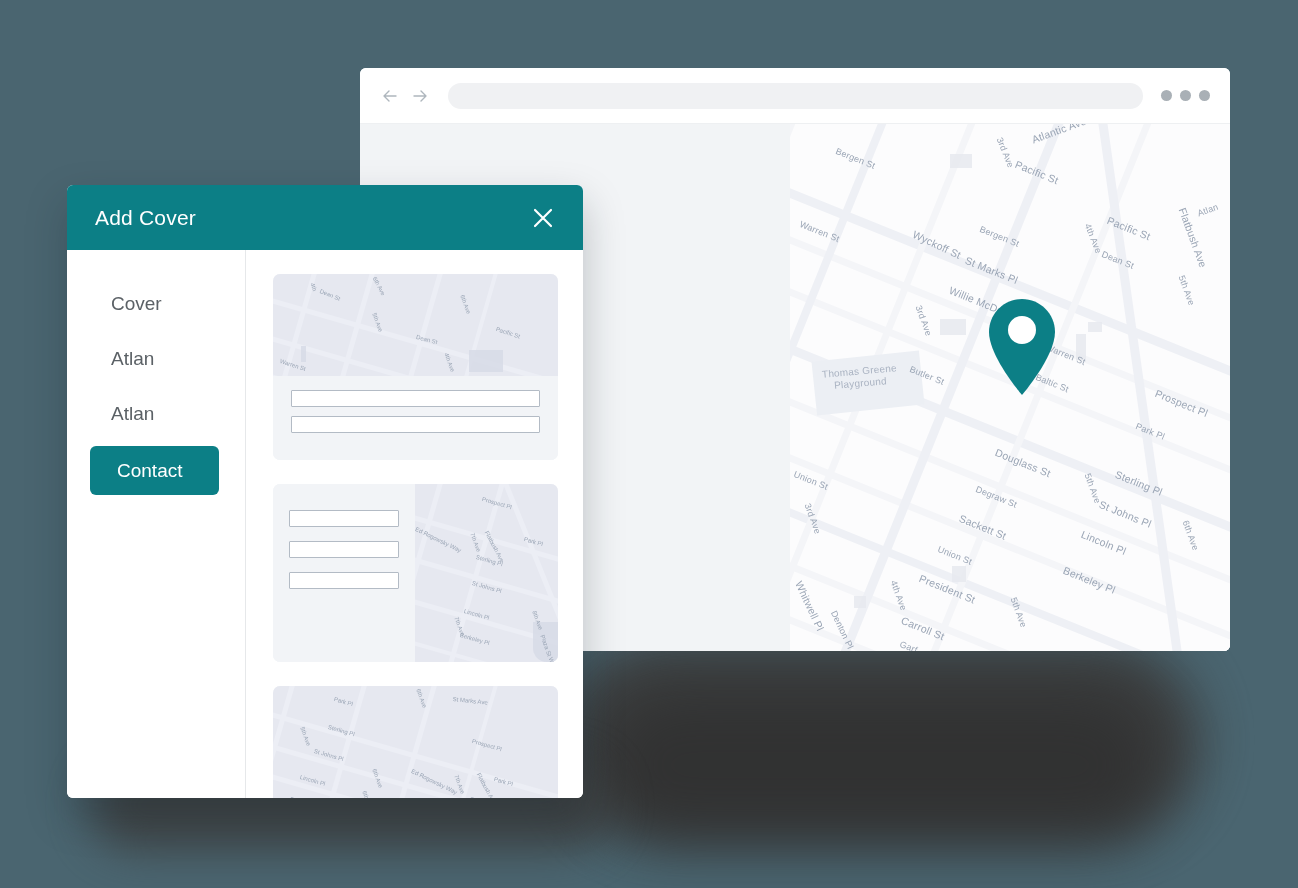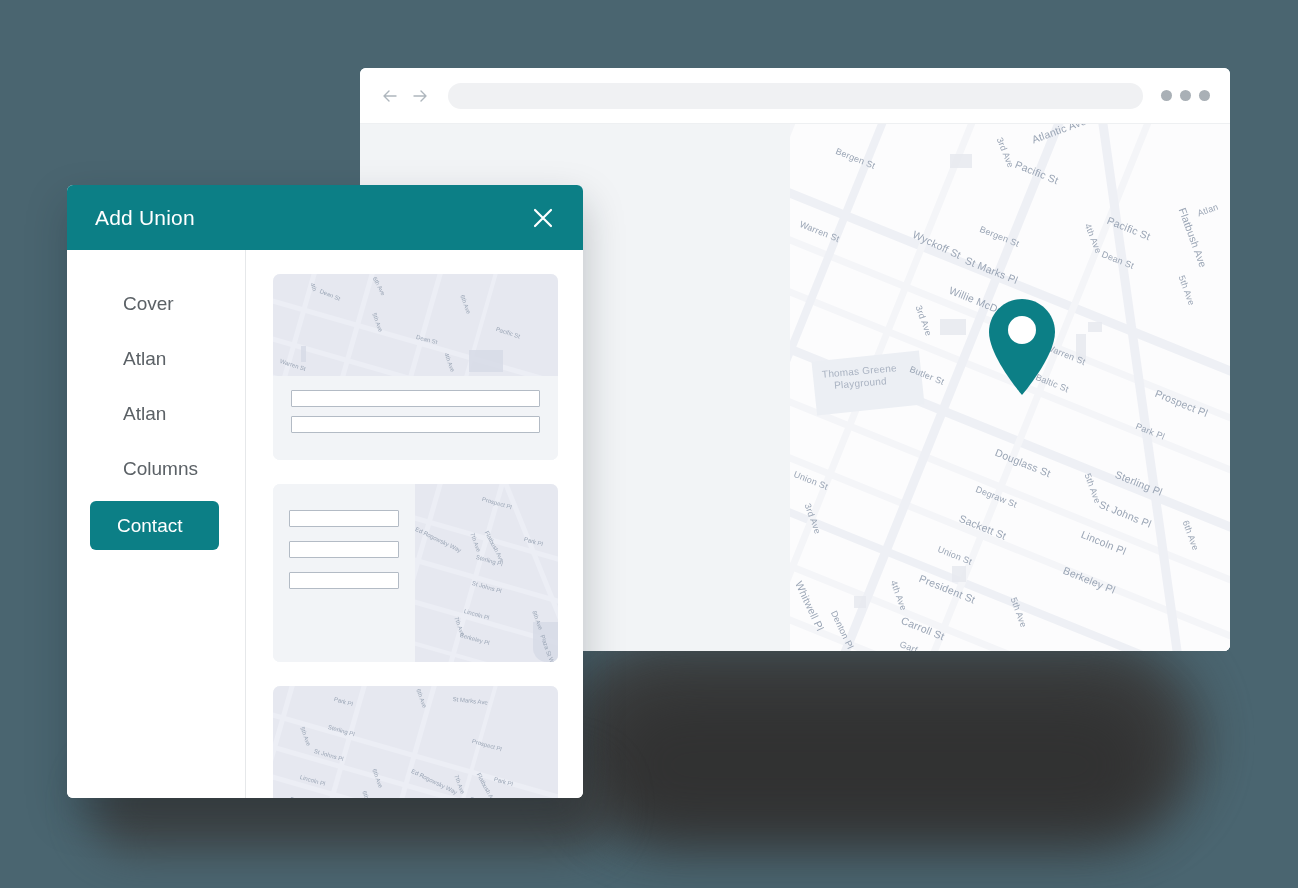--- a/index.html
+++ b/index.html
@@ -163,21 +163,21 @@
     width:179px;
     border-right:1px solid #e6e8ea;
     padding-top:22px;
     box-sizing:border-box;
     background:#ffffff;
   }
   .sidebar-item{
     height:46px;
     display:flex;
     align-items:center;
-    padding-left:56px;
+    padding-left:44px;
     margin:9px 0;
     color:#5b6166;
     font-size:19px;
     font-weight:400;
     cursor:pointer;
     box-sizing:border-box;
   }
   .sidebar-item.active{
     background:#0c7f86;
     color:#ffffff;
@@ -355,42 +355,39 @@
           <circle cx="33" cy="31" r="14" fill="#ffffff"></circle>
         </svg>
       </div>
     </div>
   </div>
 </div>
 
 <div id="add-blocks-modal">
 
   <div id="modal-header">
-    <span id="modal-title">Add Union</span>
+    <span id="modal-title">Add Cover</span>
     <span id="modal-close">
       <svg width="22" height="22" viewBox="0 0 22 22" stroke="#ffffff" stroke-width="2.2" stroke-linecap="round">
         <path d="M3 3l16 16M19 3L3 19"></path>
       </svg>
     </span>
   </div>
 
   <div id="modal-body">
 
     <div id="modal-sidebar">
         <div class="sidebar-item">
           <span>Cover</span>
         </div>
         <div class="sidebar-item">
           <span>Atlan</span>
         </div>
         <div class="sidebar-item">
           <span>Atlan</span>
-        </div>
-        <div class="sidebar-item">
-          <span>Columns</span>
         </div>
         <div class="sidebar-item active">
           <span>Contact</span>
         </div>
       </div>
 
     <div id="modal-content">
 
       <div class="block-card">
         <div class="card-map" style="height:102px;">

